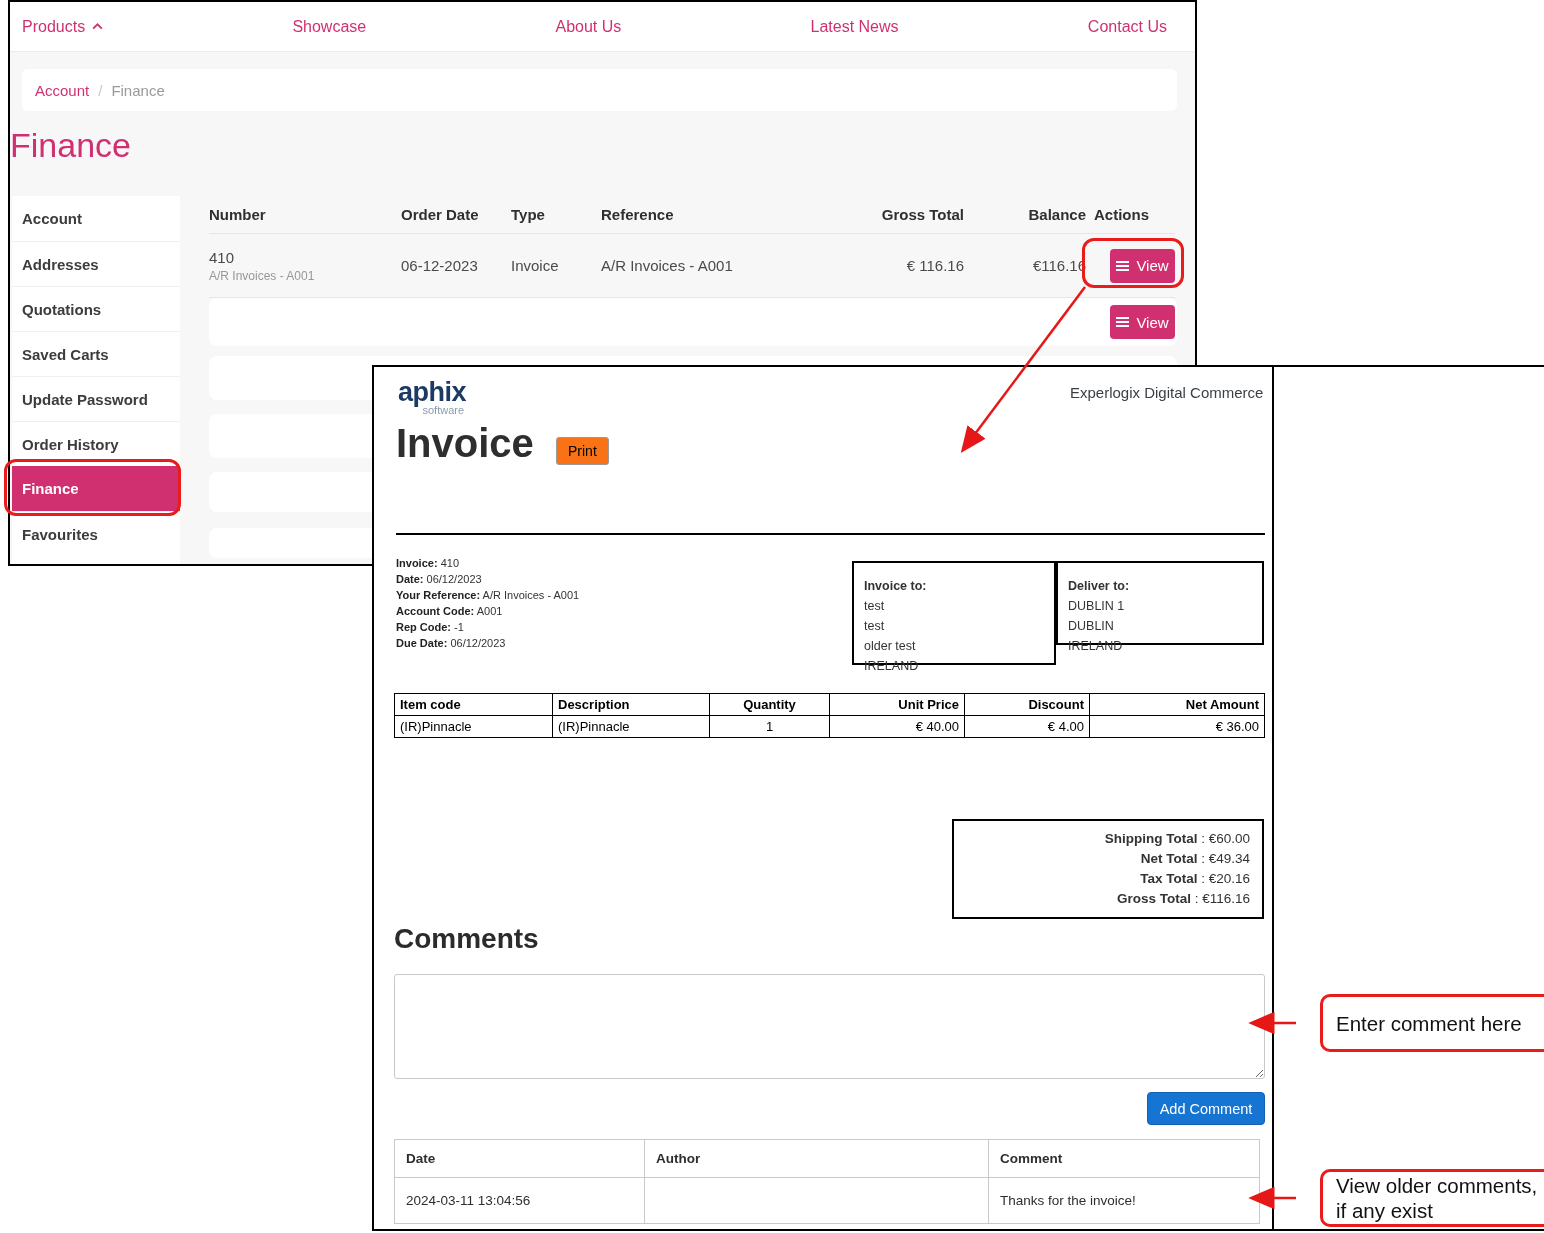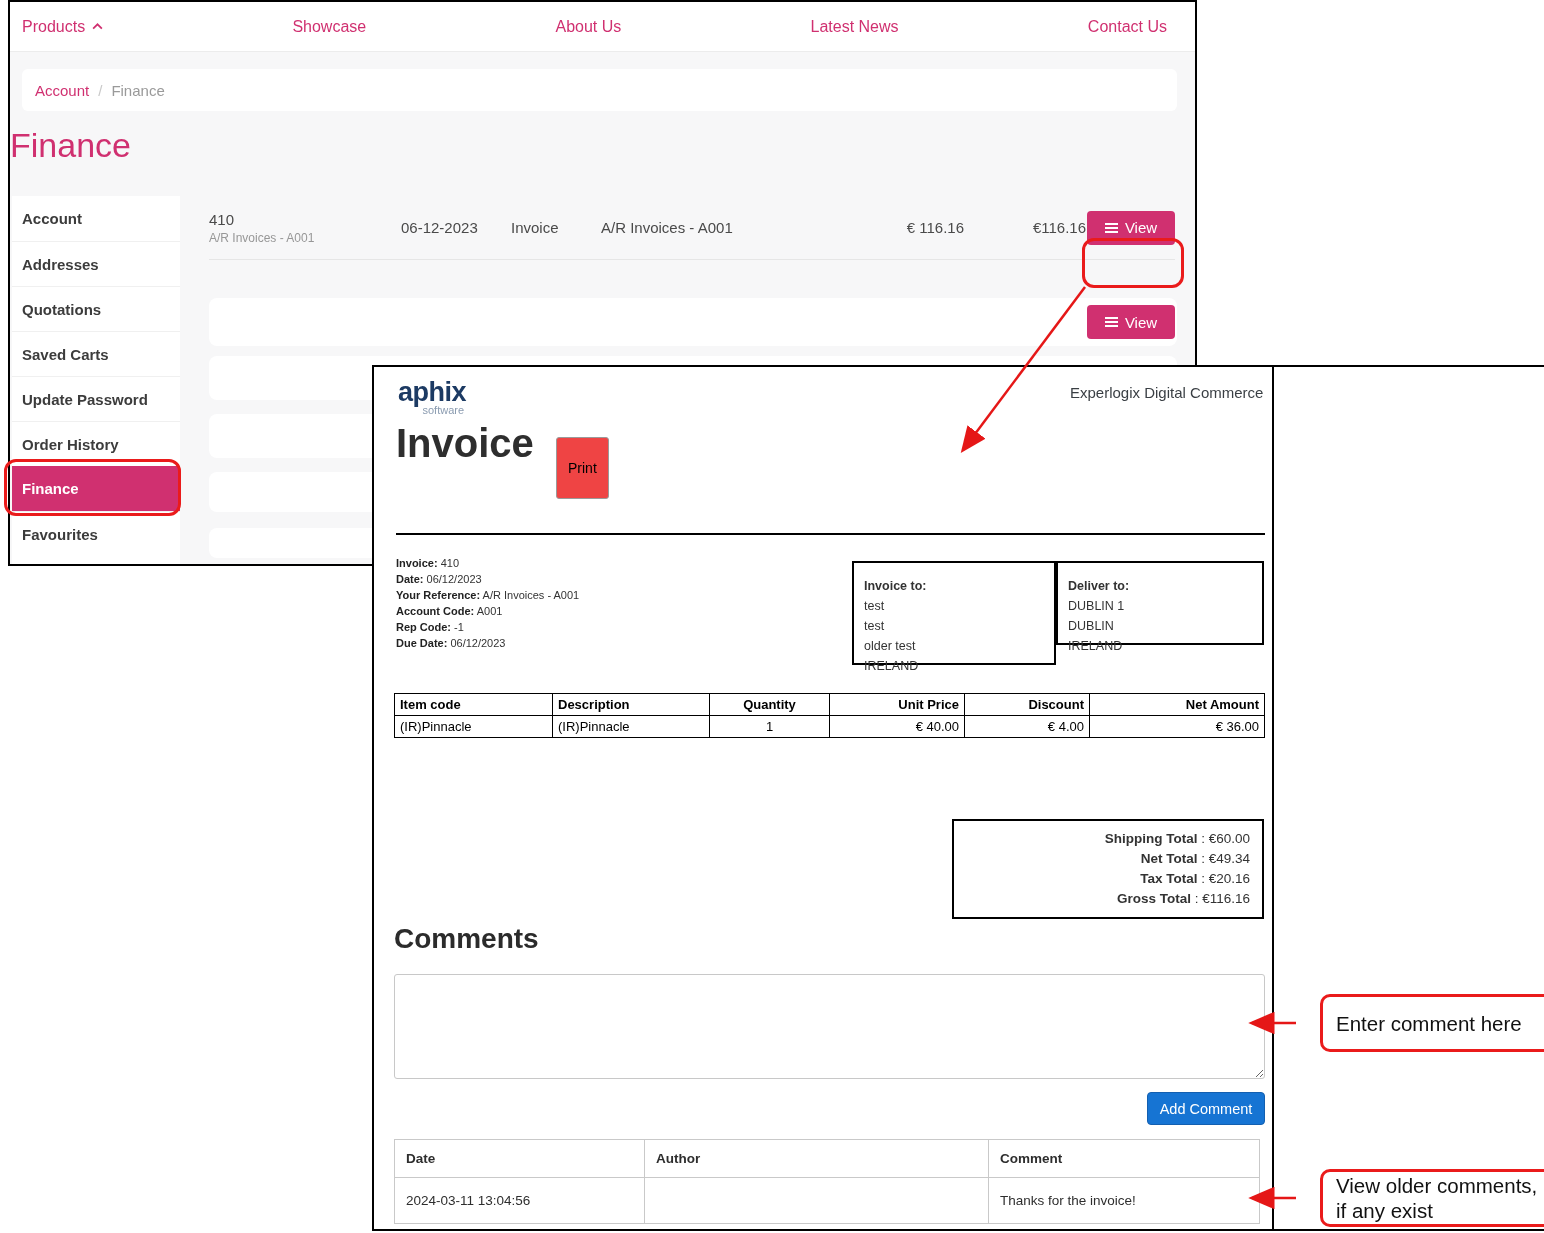--- a/index.html
+++ b/index.html
@@ -28,38 +28,38 @@
   .side-item:first-child { border-top:none; }
   .side-item.active { background:#d03070; color:#fff; border-top:none; }
 
   .ftable { position:absolute; left:199px; top:194px; width:966px; height:368px; }
   .frow { display:grid; grid-template-columns:192px 110px 90px 237px 126px 122px 1fr; align-items:center; }
   .fhead { height:38px; font-size:15px; font-weight:700; color:#2f2f2f; border-bottom:1px solid #e6e6e6; }
   .fdata { height:64px; font-size:15px; color:#4a4a4a; border-bottom:1px solid #e6e6e6; }
   .col-r { text-align:right; }
   .col-actions { display:flex; justify-content:flex-end; }
   .num-sub { font-size:12px; color:#979797; margin-top:3px; }
-  .view-btn { width:88px; height:34px; background:#d03070; border:none; border-radius:4px;
+  .view-btn { width:65px; height:34px; background:#d03070; border:none; border-radius:4px;
               color:#fff; font-size:15px; font-weight:500; display:flex; align-items:center;
               justify-content:center; gap:7px; cursor:pointer; font-family:inherit; }
   .list-icon { width:13px; height:10px;
        background:repeating-linear-gradient(to bottom, #fff 0 2px, transparent 2px 4px); }
   .card-row { position:absolute; left:0; right:-2px; background:#fff; border-radius:8px; }
   .card-row .view-btn { position:absolute; right:2px; top:7px; }
 
   
   .figure { position:absolute; left:372px; top:365px; width:1268px; height:866px;
             background:#fff; border:2px solid #000; }
   .fig-divider { position:absolute; left:898px; top:0; width:2px; height:100%; background:#000; }
   .inv { position:absolute; }
   .logo-name { font-size:27px; font-weight:700; color:#1c3a63; letter-spacing:-0.5px; }
   .logo-sub { font-size:11px; color:#8a9bb0; text-align:right; margin-top:-4px; padding-right:2px; }
   .hdr-right { font-size:15px; color:#3a3f44; }
   .inv-title { font-size:40px; font-weight:700; color:#2e2e2e; }
-  .print-btn { font-size:14px; font-family:inherit; padding:22px 11px; background:#ef4444;
+  .print-btn { font-size:14px; font-family:inherit; padding:5px 11px; background:#f97316;
                border:1px solid #9a9a9a; border-radius:3px; color:#000; cursor:pointer; }
   .inv-rule { width:869px; height:2px; background:#000; }
   .detail-line { font-size:11px; color:#333; line-height:16px; }
   .detail-line b { color:#222; }
   .addr-box { border:2px solid #000; padding:13px 10px; font-size:12.5px; color:#333; line-height:20px; }
   .addr-box .addr-title { font-weight:700; }
   table.items { border-collapse:collapse; width:871px; font-size:13px; color:#000000; }
   table.items th, table.items td { border:1px solid #000; padding:2px 5px; height:22px; }
   table.items th { font-weight:700; text-align:left; }
   .ta-c { text-align:center !important; } .ta-r { text-align:right !important; }
@@ -115,20 +115,29 @@
       <div class="side-item">Addresses</div>
       <div class="side-item">Quotations</div>
       <div class="side-item">Saved Carts</div>
       <div class="side-item">Update Password</div>
       <div class="side-item">Order History</div>
       <div class="side-item active">Finance</div>
       <div class="side-item">Favourites</div>
     </div>
 
     <div class="ftable">
+      <div class="frow fhead">
+        <div>Number</div>
+        <div>Order Date</div>
+        <div>Type</div>
+        <div>Reference</div>
+        <div class="col-r">Gross Total</div>
+        <div class="col-r">Balance</div>
+        <div style="padding-left:8px;">Actions</div>
+      </div>
       <div class="frow fdata">
         <div>
           <div>410</div>
           <div class="num-sub">A/R Invoices - A001</div>
         </div>
         <div>06-12-2023</div>
         <div>Invoice</div>
         <div>A/R Invoices - A001</div>
         <div class="col-r">€ 116.16</div>
         <div class="col-r">€116.16</div>

